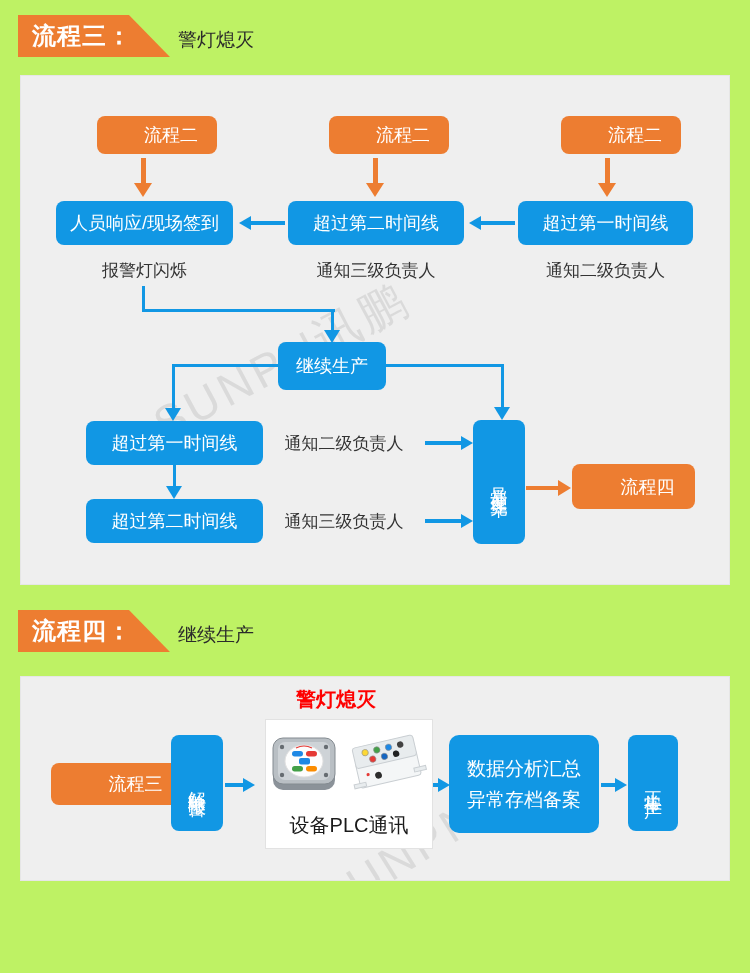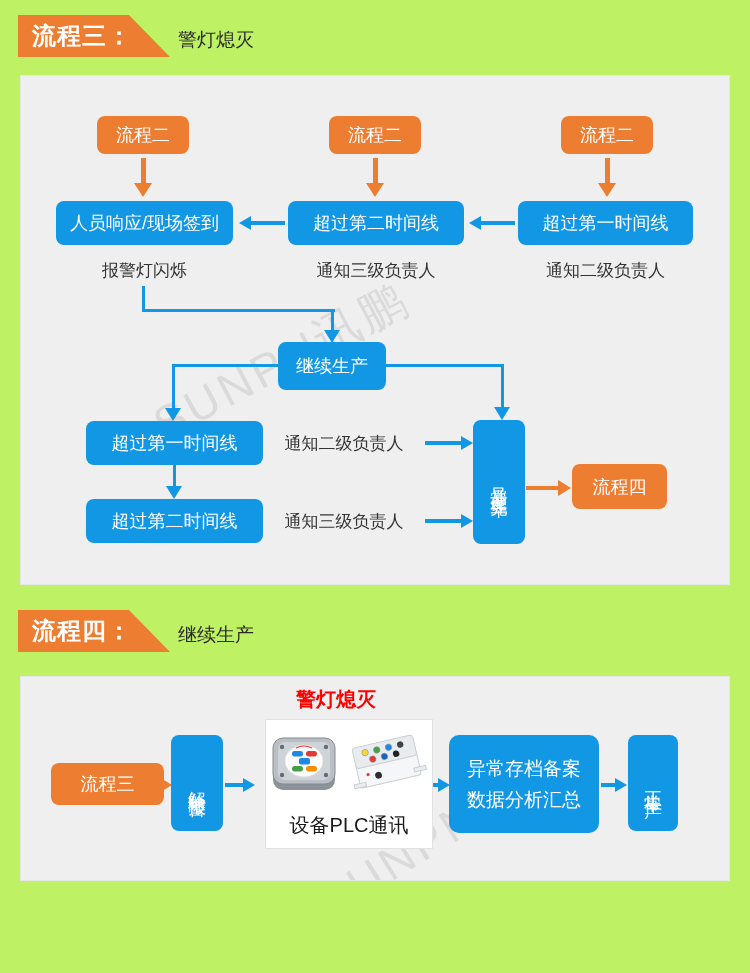--- a/index.html
+++ b/index.html
@@ -18,21 +18,21 @@
   
   .panel{
     position:absolute;left:20px;width:710px;background:var(--panel-bg);
     border:1px solid #e6e6e6;box-sizing:border-box;overflow:hidden;
   }
   
   .node{
     position:absolute;display:flex;align-items:center;justify-content:center;
     color:#fff;border-radius:8px;font-size:18px;z-index:2;text-align:center;
   }
-  .node.orange{background:var(--orange);}
+  .node.orange{background:var(--orange);padding-left:28px;}
   .node.blue{background:var(--blue);}
   .vnode{writing-mode:vertical-rl;text-orientation:upright;letter-spacing:3px;font-size:18px;}
   .caption{position:absolute;color:var(--text-dark);font-size:17px;text-align:center;z-index:2;}
   
   .ln{position:absolute;background:var(--blue);z-index:1;}
   .ln.orange{background:var(--orange);}
   .tri{position:absolute;width:0;height:0;border-style:solid;z-index:1;}
   .tri-down-blue{border-width:13px 8px 0 8px;border-color:var(--blue) transparent transparent transparent;}
   .tri-left-blue{border-width:7px 12px 7px 0;border-color:transparent var(--blue) transparent transparent;}
   .tri-right-blue{border-width:7px 0 7px 12px;border-color:transparent transparent transparent var(--blue);}
@@ -176,22 +176,22 @@
           </g>
         </svg>
       </div>
       <div class="device-caption">设备PLC通讯</div>
     </div>
 
     <div class="ln" style="left:401px;top:106px;width:16px;height:4px"></div>
     <div class="tri tri-right-blue" style="left:417px;top:101px"></div>
 
     <div class="node blue" style="left:428px;top:58px;width:150px;height:98px;border-radius:10px;flex-direction:column;font-size:19px;line-height:31px">
+      <div>数据分析汇总</div>
       <div>异常存档备案</div>
-      <div>数据分析汇总</div>
     </div>
 
     <div class="ln" style="left:580px;top:106px;width:14px;height:4px"></div>
     <div class="tri tri-right-blue" style="left:594px;top:101px"></div>
 
     <div class="node blue vnode" style="left:607px;top:58px;width:50px;height:96px">正常生产</div>
   </div>
 
 </div>
 

